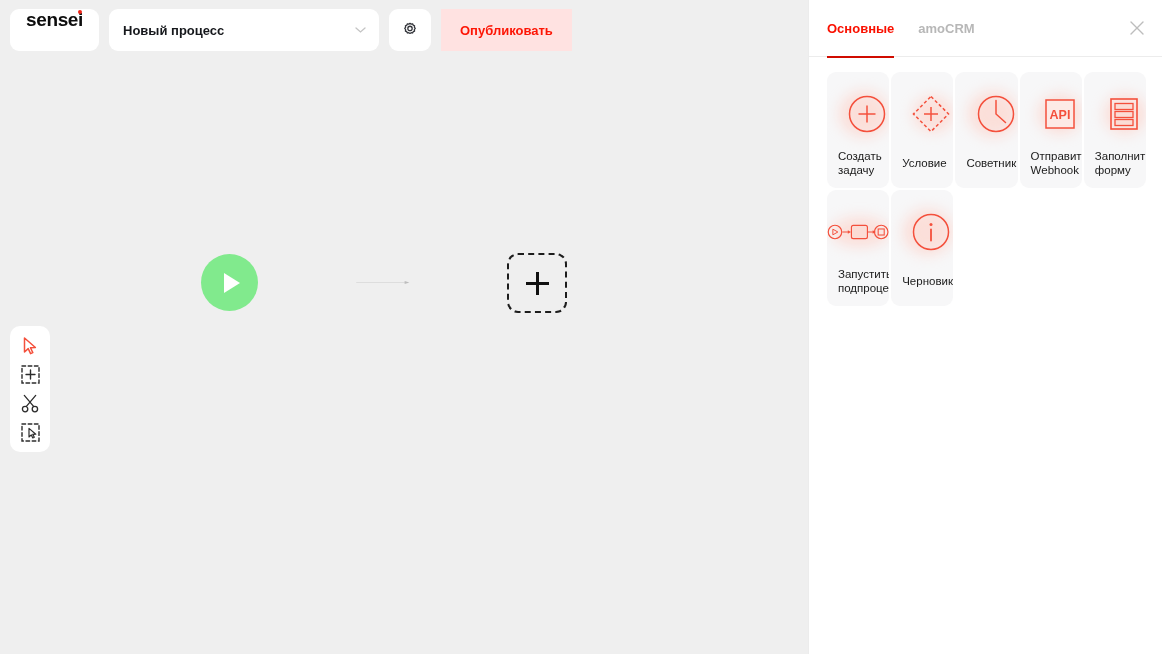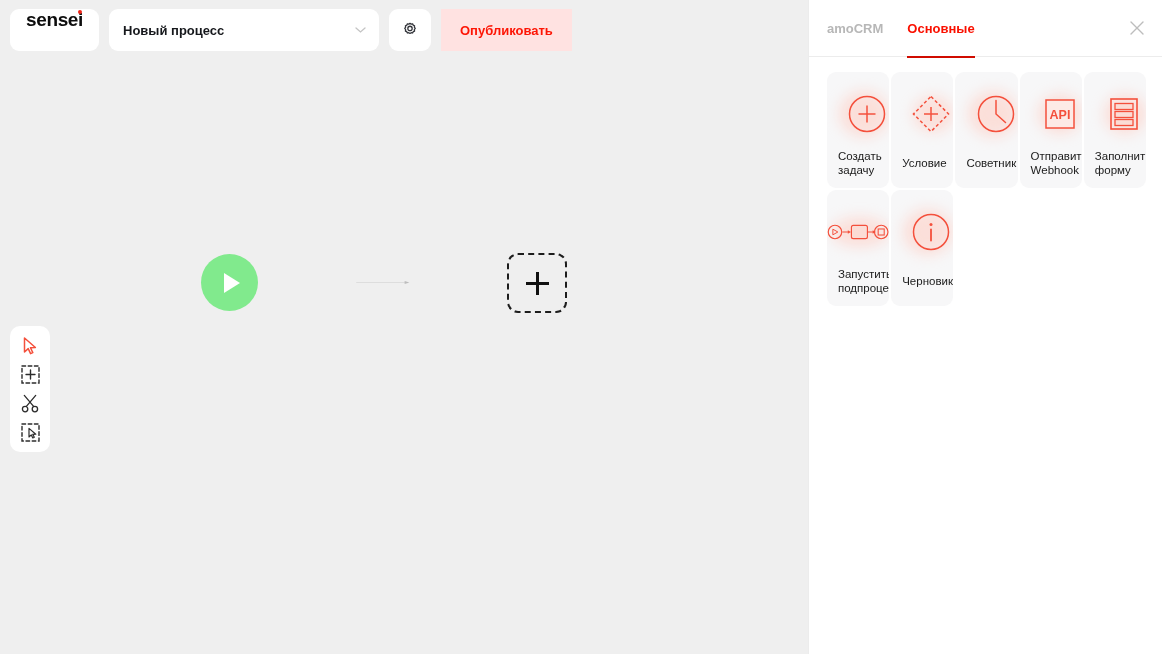--- a/index.html
+++ b/index.html
@@ -365,22 +365,22 @@
           </svg>
         </div>
       </div>
 
     </div>
   </div>
 
   <div class="panel">
 
     <div class="tabs">
+      <div class="tab active">Основные</div>
       <div class="tab">amoCRM</div>
-      <div class="tab active">Основные</div>
 
       <svg class="close-x" viewBox="0 0 18 18">
         <line x1="3" y1="3" x2="15" y2="15" stroke="#bdbdbd" stroke-width="1.4" stroke-linecap="round"></line>
         <line x1="15" y1="3" x2="3" y2="15" stroke="#bdbdbd" stroke-width="1.4" stroke-linecap="round"></line>
       </svg>
     </div>
 
     <div class="cards">
 
       <div class="card">

